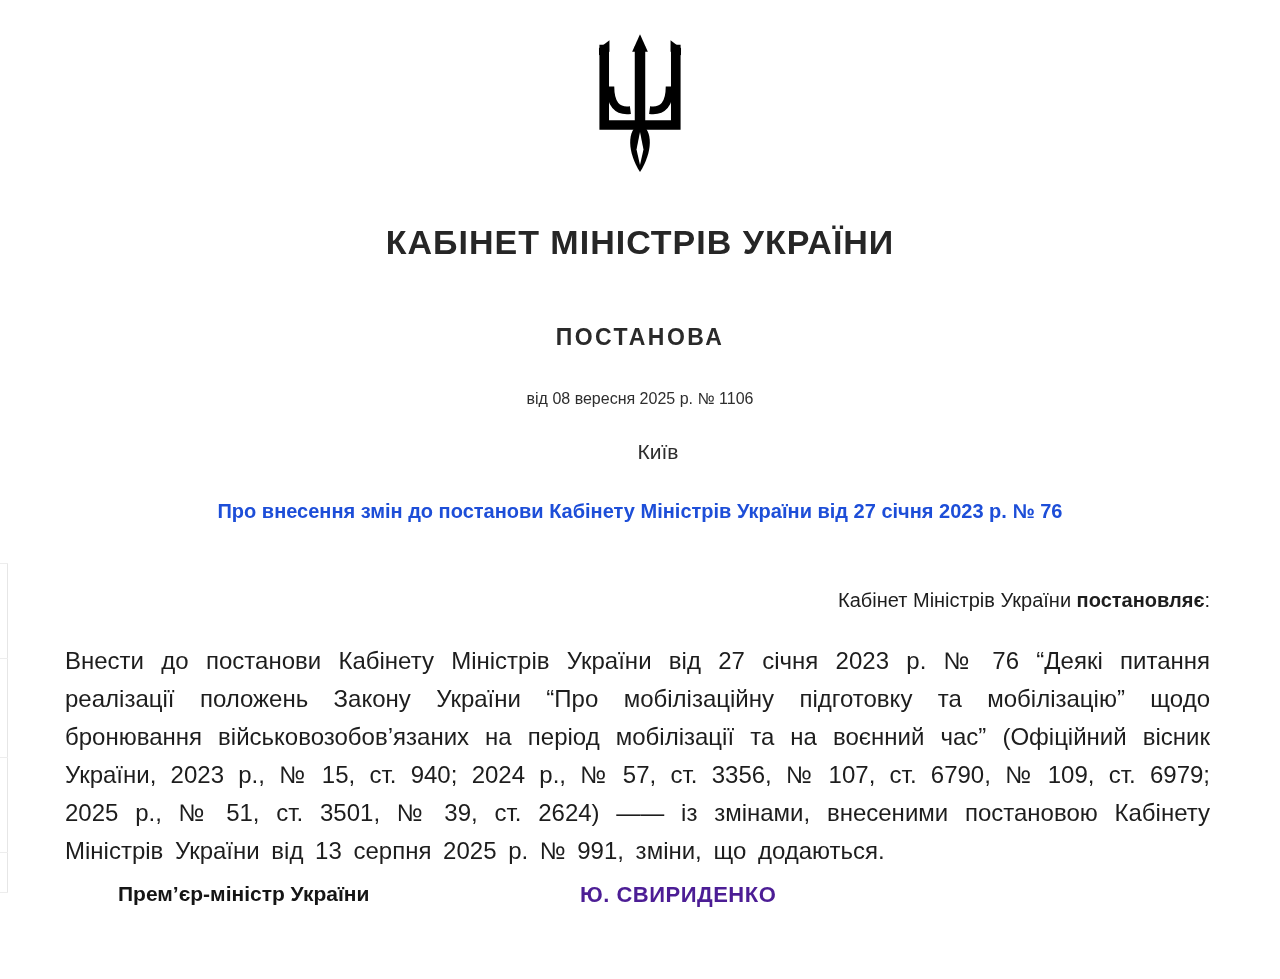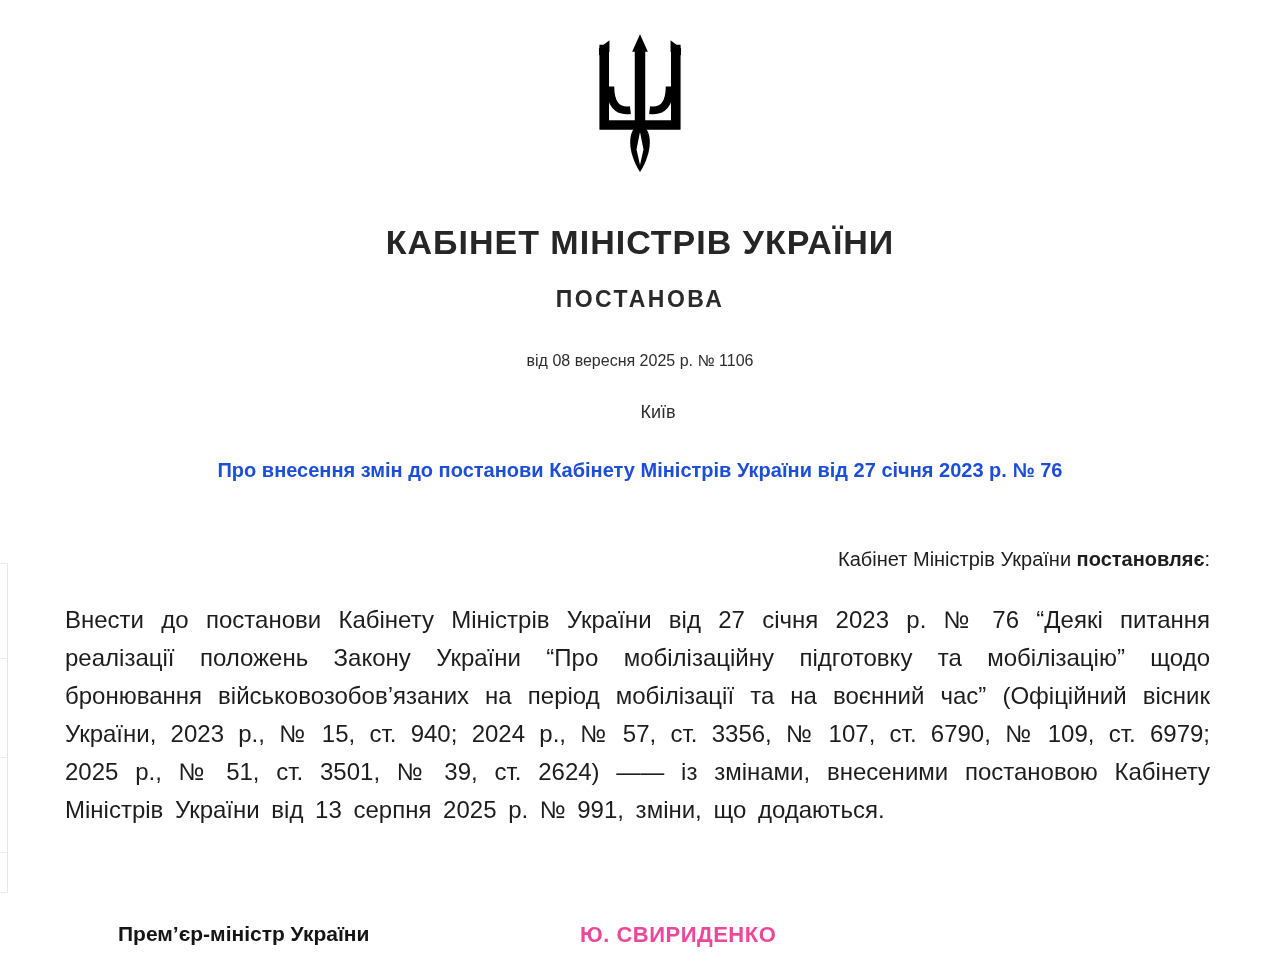--- a/index.html
+++ b/index.html
@@ -27,31 +27,31 @@
 
   .emblem-wrap { padding-top: 33px; }
   .emblem-wrap svg { display: inline-block; }
 
   .org-name {
     margin-top: 44px;
     font-size: 34px; font-weight: 700; letter-spacing: 1px;
     color: #262626;
   }
   .doc-type {
-    margin-top: 24px;
+    margin-top: 62px;
     font-size: 23px; font-weight: 700; letter-spacing: 2.5px;
     color: #2a2a2a;
   }
   .date-line {
     margin-top: 39px;
     font-size: 16px; font-weight: 400; color: #2e2e2e;
   }
   .city {
     margin-top: 32px;
-    font-size: 18px; font-weight: 400; color: #2e2e2e; margin-left: 36px;
+    font-size: 21px; font-weight: 400; color: #2e2e2e; margin-left: 36px;
   }
   .doc-title {
     margin-top: 36px;
     font-size: 20px; font-weight: 700; color: #1d4ed8;
   }
 
   .body-text {
     text-align: left;
     padding: 0 70px 0 65px;
   }
@@ -62,30 +62,30 @@
   .preamble .bold { font-weight: 700; }
   .main-paragraph {
     margin-top: 30px;
     font-size: 24px; line-height: 38px;
     text-align: justify; text-align-last: left;
     word-spacing: 5px;
     color: #1d1d1d;
   }
 
   .signature-row {
-    position: absolute; left: 0; top: 922px;
+    position: absolute; left: 0; top: 882px;
     width: 100%; height: 34px; text-align: left;
   }
   .signature-role {
     position: absolute; left: 118px; top: 0;
     font-size: 21px; font-weight: 700; color: #151515;
   }
   .signature-name {
     position: absolute; left: 580px; top: 0;
-    font-size: 22px; font-weight: 700; letter-spacing: 0.5px; color: #ec4899;
+    font-size: 22px; font-weight: 700; letter-spacing: 0.5px; color: #4c1d95;
   }
 </style>
 </head>
 <body>
 
 <div class="page">
 
   <div class="edge-artifact">
     <div class="edge-tick" style="top:0"></div>
     <div class="edge-tick" style="top:95px"></div>

